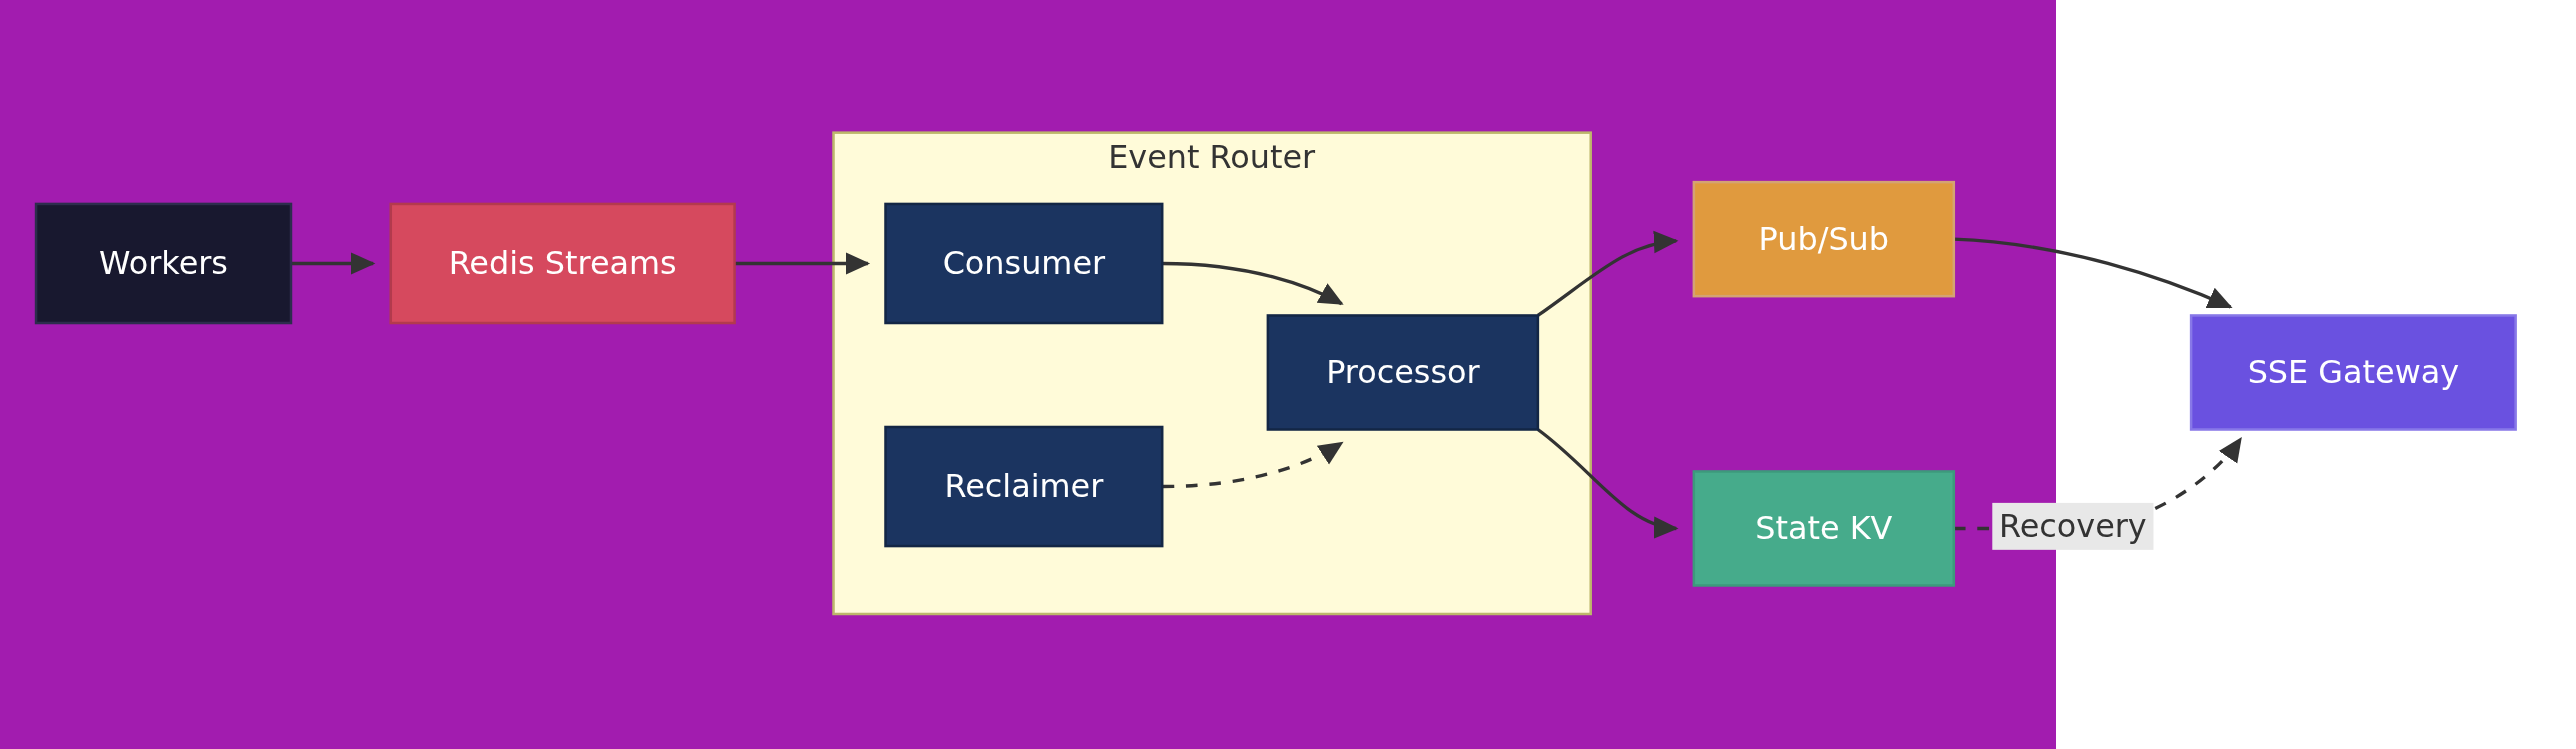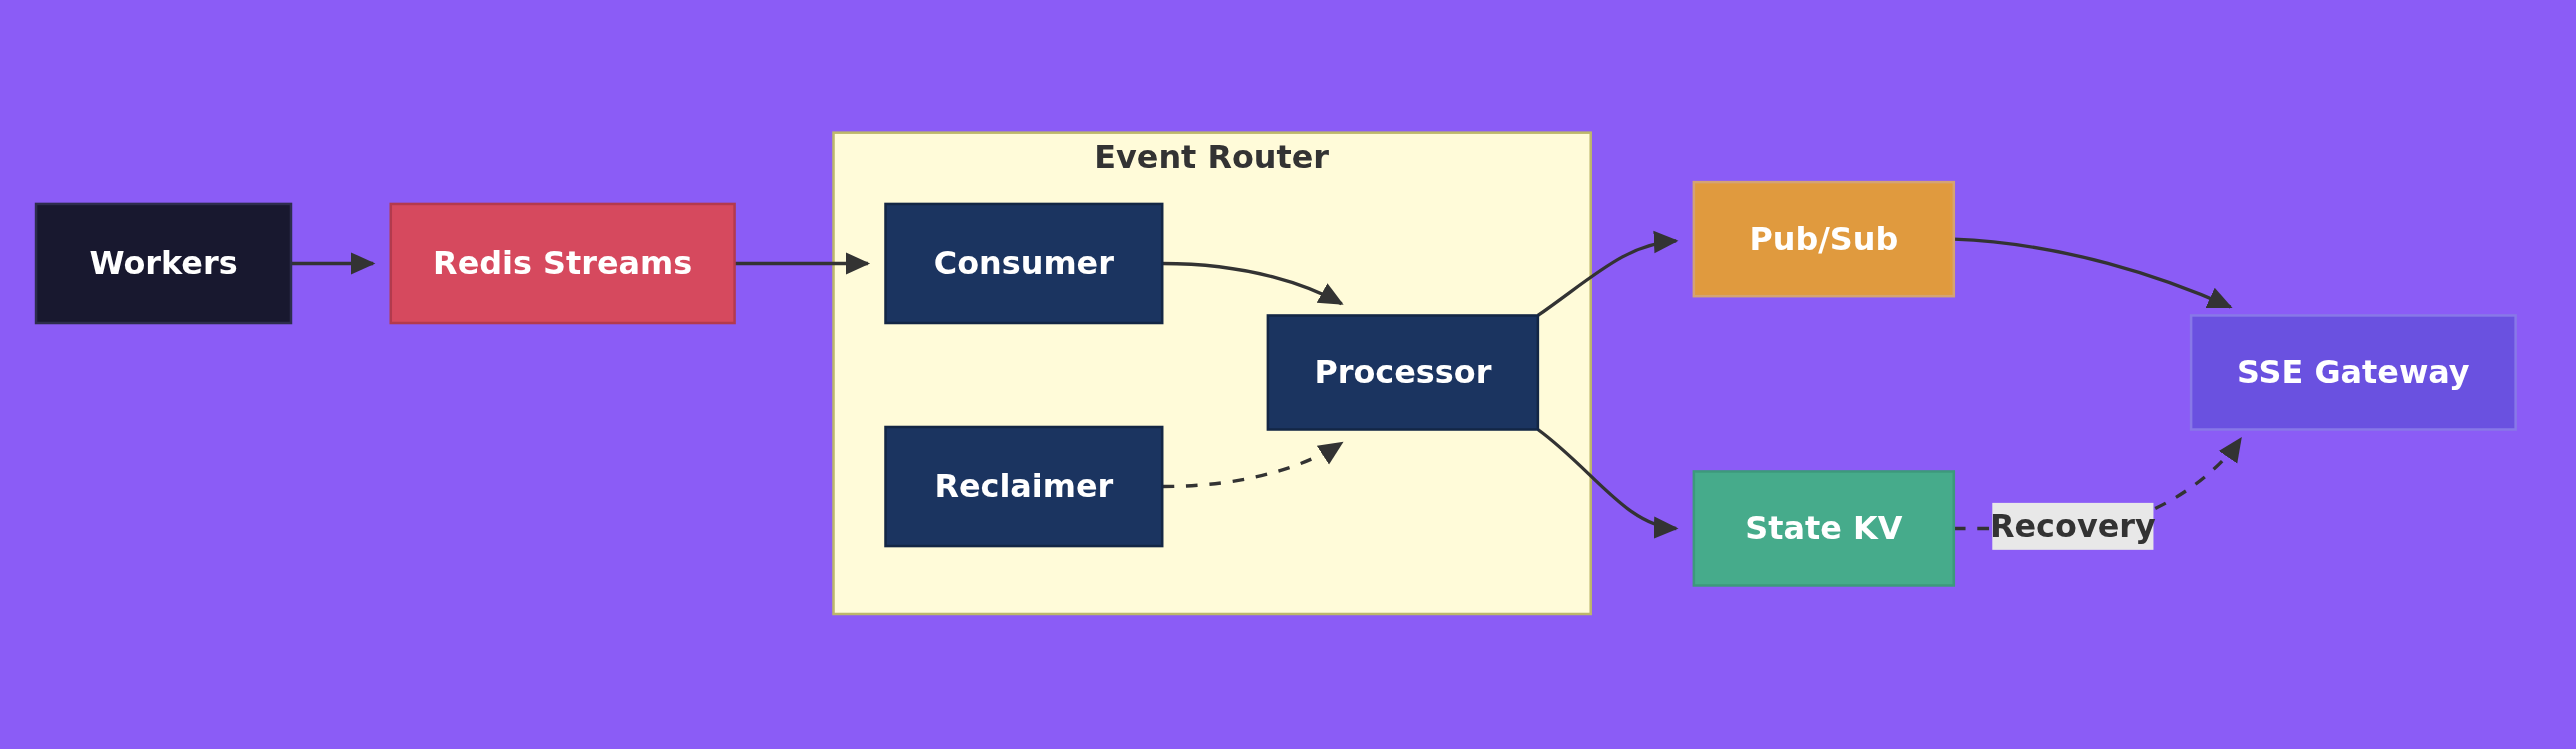--- a/index.html
+++ b/index.html
@@ -8,24 +8,23 @@
     background: #ffffff;
   }
   body {
     width: 2576px;
     height: 750px;
     font-family: "DejaVu Sans", sans-serif;
     overflow: hidden;
   }
   #diagram-root {
     position: relative;
-    width: 2576px;
+    width: 2056px;
     height: 750px;
-    background: #8b5cf6;
-    font-weight: bold;
+    background: #a21caf;
   }
   svg.flow {
     position: absolute;
     left: 0;
     top: 0;
     width: 2576px;
     height: 750px;
   }
   .node-label {
     font-family: "DejaVu Sans", sans-serif;

